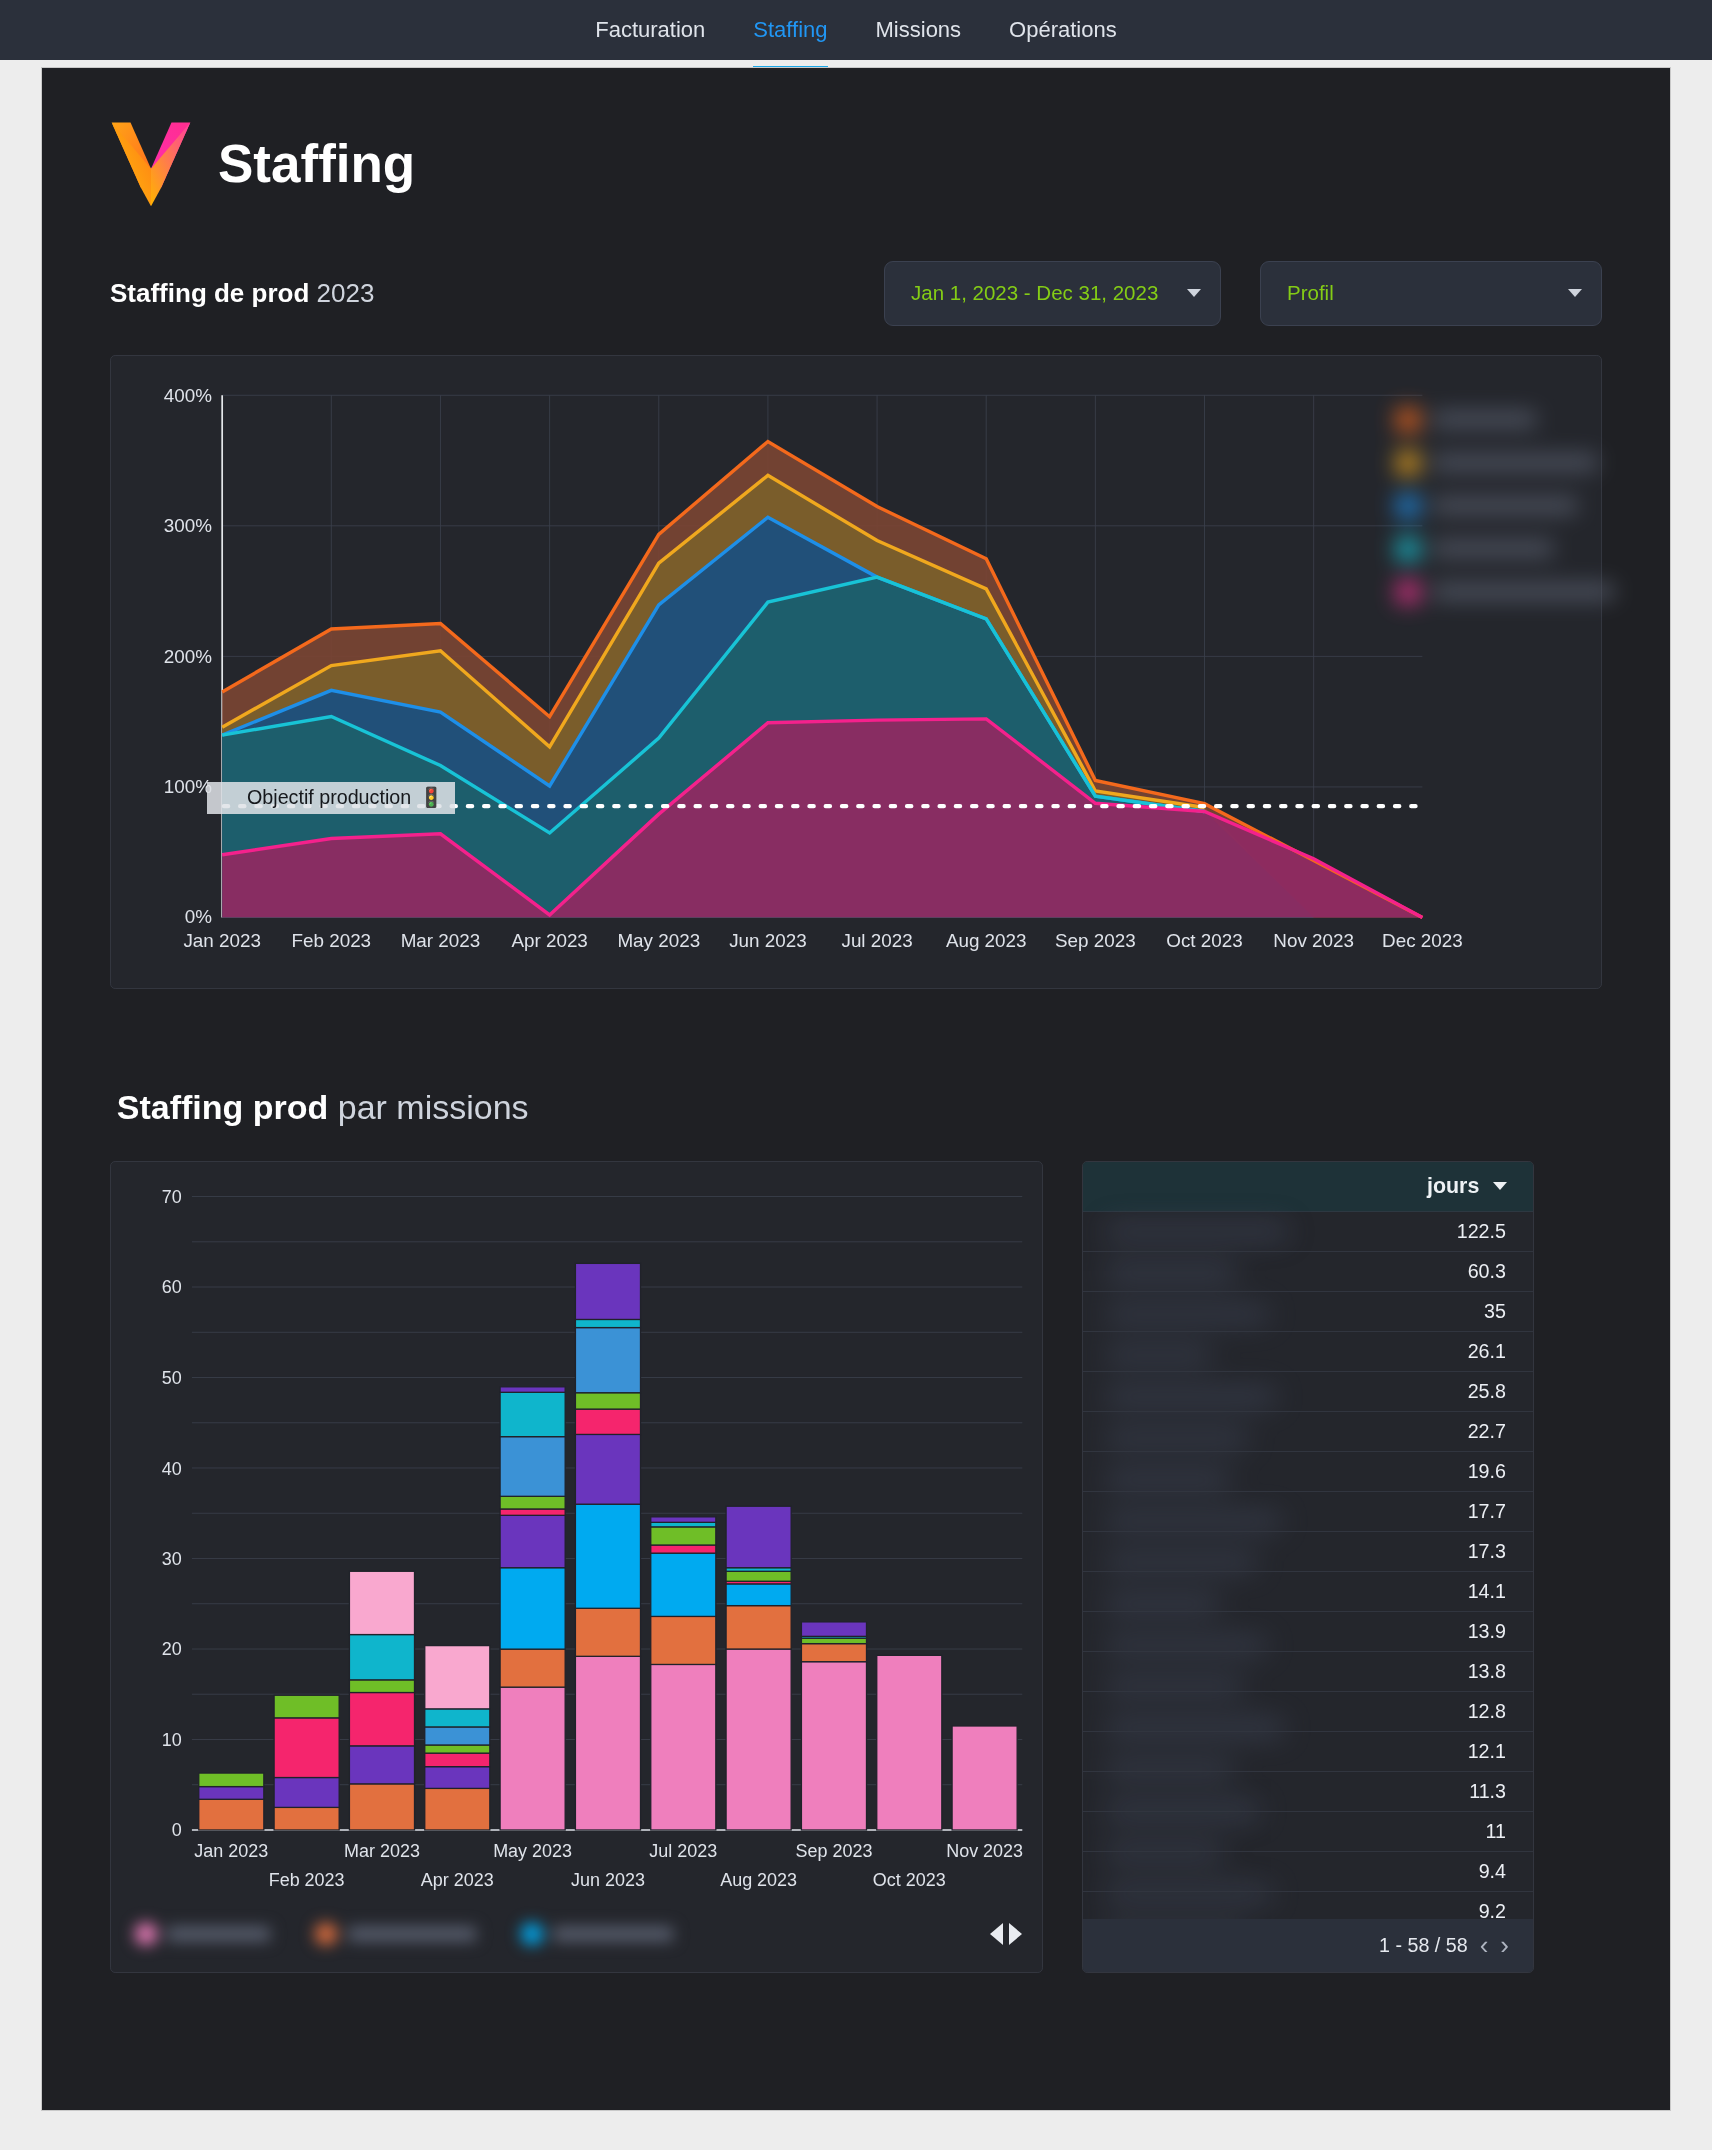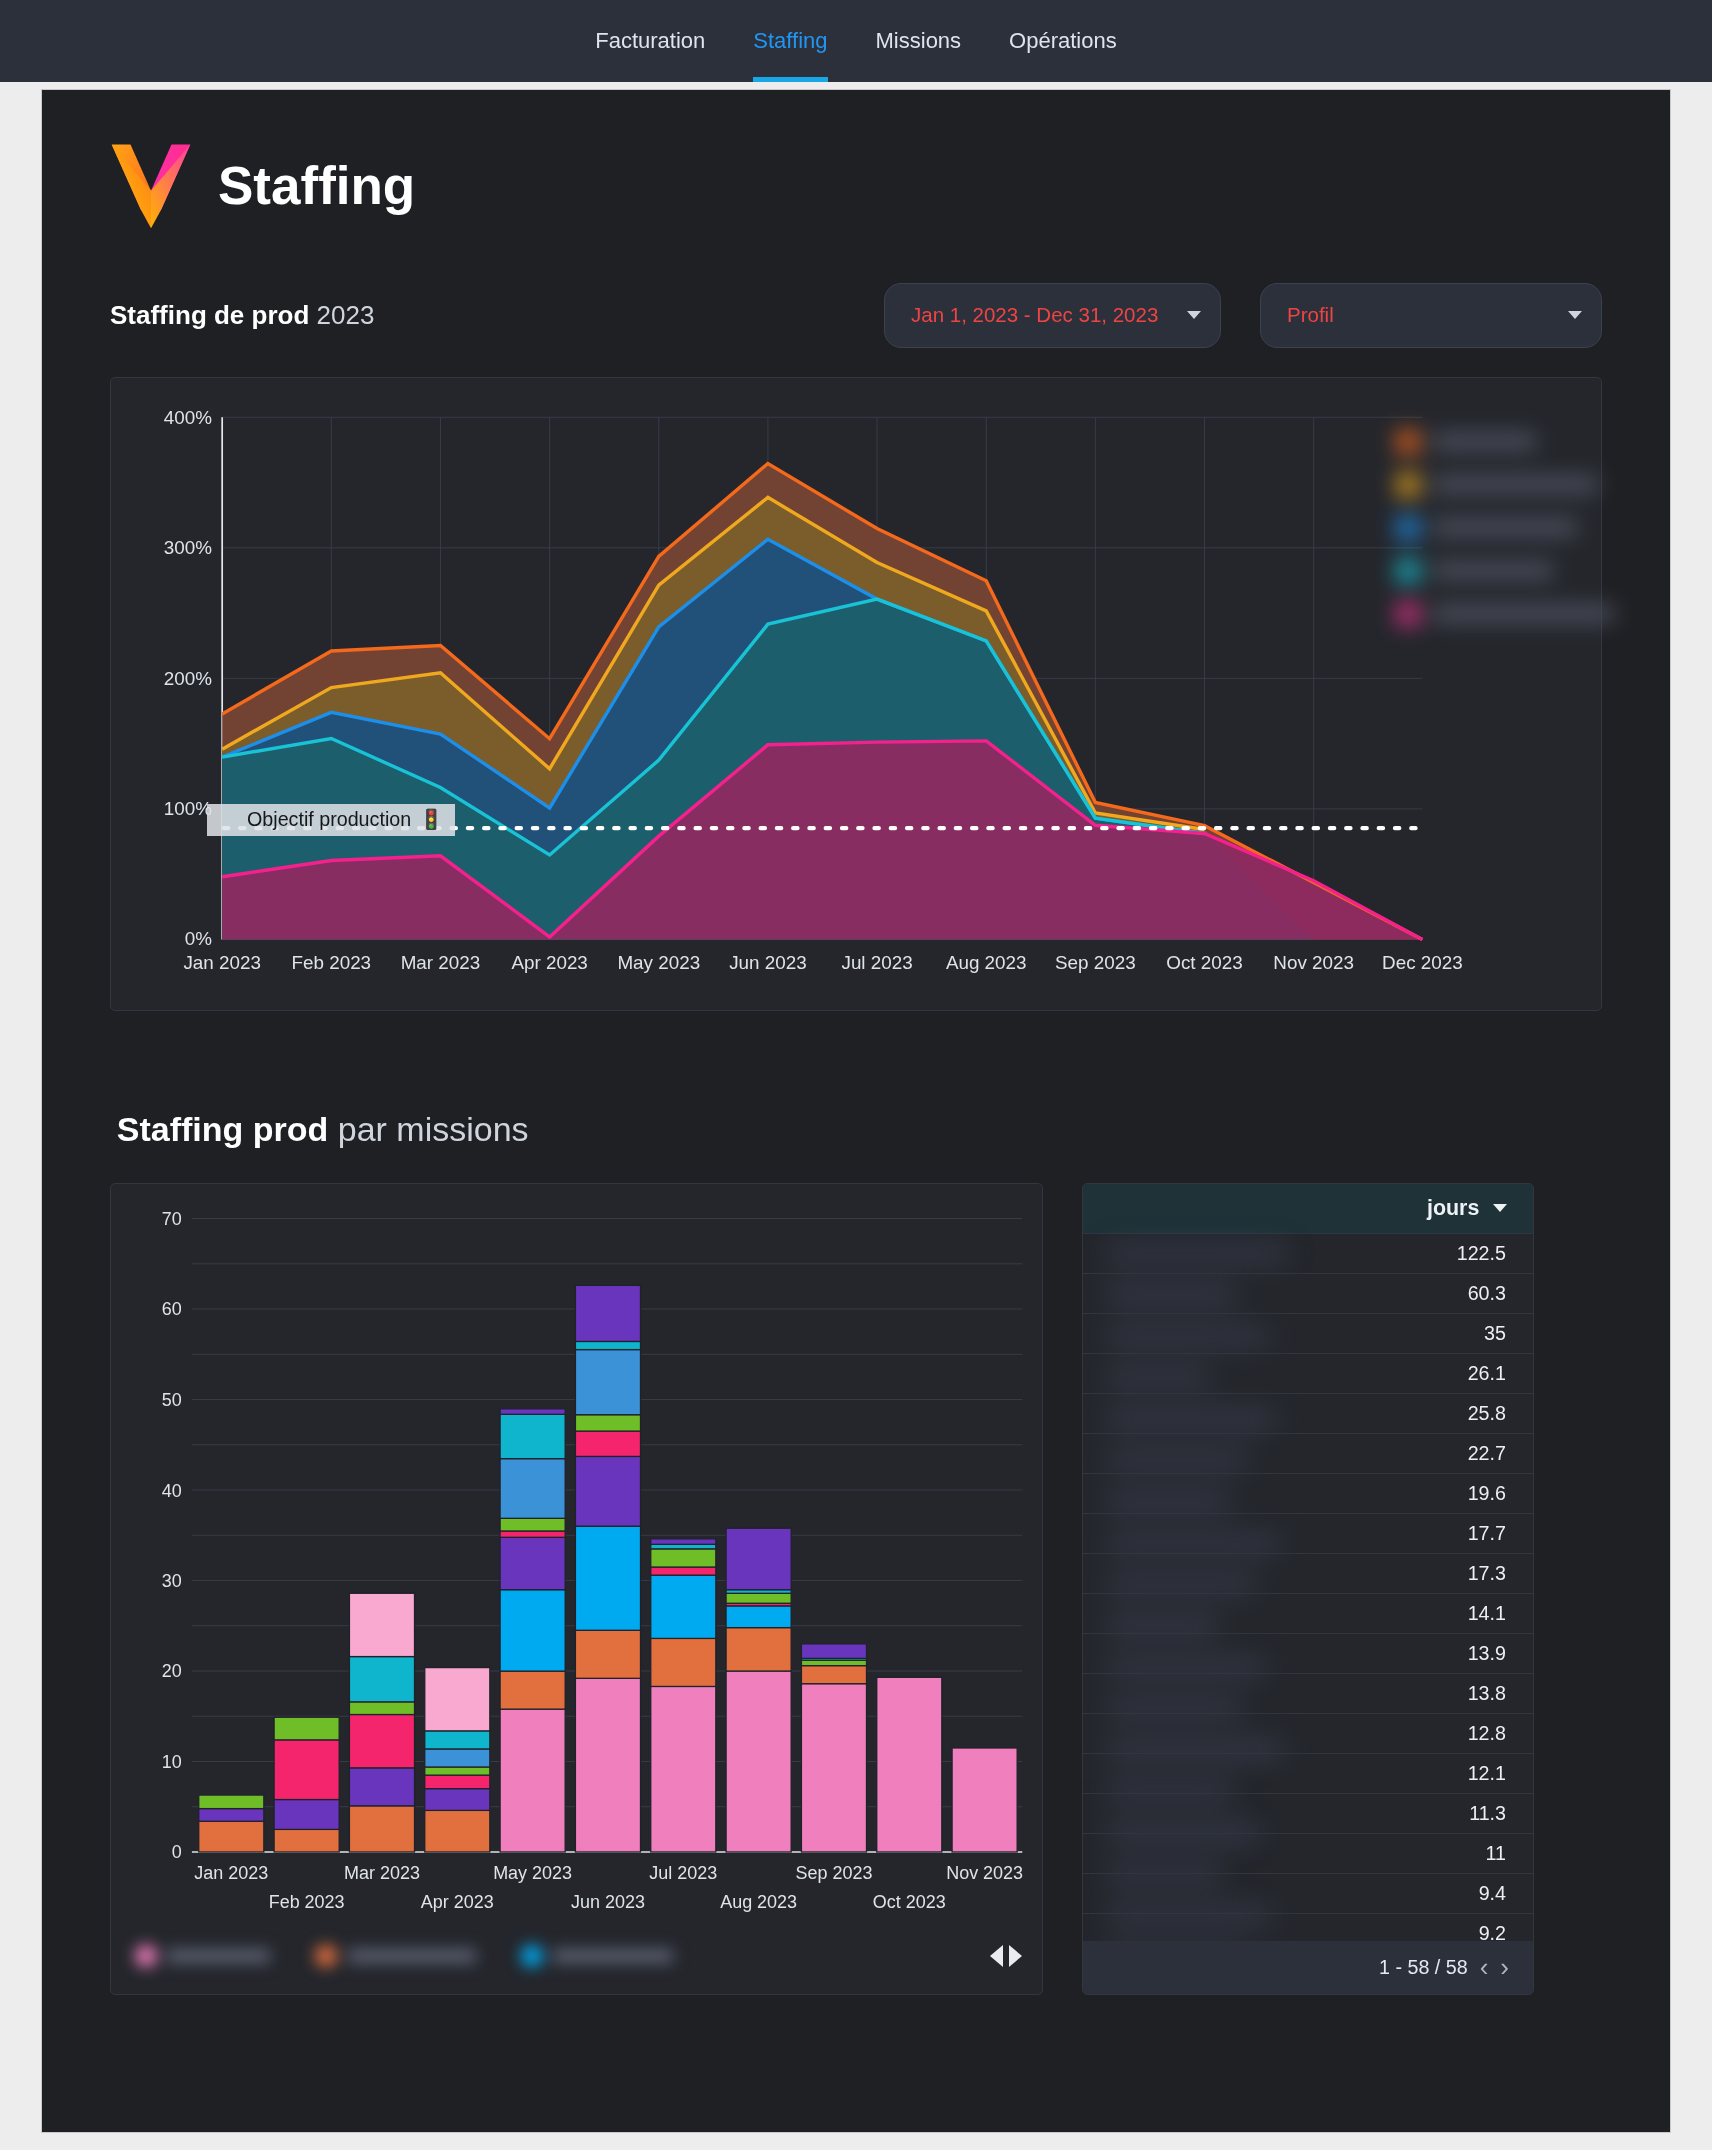--- a/index.html
+++ b/index.html
@@ -5,21 +5,21 @@
   * { box-sizing: border-box; margin: 0; padding: 0; }
   html, body {
     width: 1712px; height: 2150px;
     background: #ededed;
     font-family: "Liberation Sans", sans-serif;
     overflow: hidden;
   }
 
   
   .topnav {
-    height: 82px; width: 1712px;
+    height: 60px; width: 1712px;
     background: #2b303b;
     display: flex; align-items: center; justify-content: center;
     gap: 0px;
     position: relative;
   }
   .navitem {
     position: relative;
     font-size: 22px;
     color: #dfe3ea;
     padding: 0 24px;
@@ -64,25 +64,25 @@
     display: flex; align-items: center; justify-content: space-between;
     margin-bottom: 29px;
   }
   .sec-title { font-size: 26px; color: #e9ecf1; }
   .sec-title b { font-weight: bold; color: #ffffff; }
   .sec-title span.light { color: #cfd4dd; font-weight: normal; }
   .controls { display: flex; gap: 39px; }
   .dropdown {
     background: #2b303b;
     border: 0.9px solid #3b4150;
-    border-radius: 17px;
+    border-radius: 9px;
     height: 65px;
     display: flex; align-items: center; justify-content: space-between;
     padding: 0 19px 0 26px;
-    color: #ef4444; font-size: 20.5px;
+    color: #84cc16; font-size: 20.5px;
     cursor: pointer;
   }
   .dd-date { width: 337px; }
   .dd-profil { width: 342px; }
   .caret {
     width: 0; height: 0;
     border-left: 7.7px solid transparent;
     border-right: 7.7px solid transparent;
     border-top: 8.6px solid #cfd4dd;
     margin-left: 15.4px;

